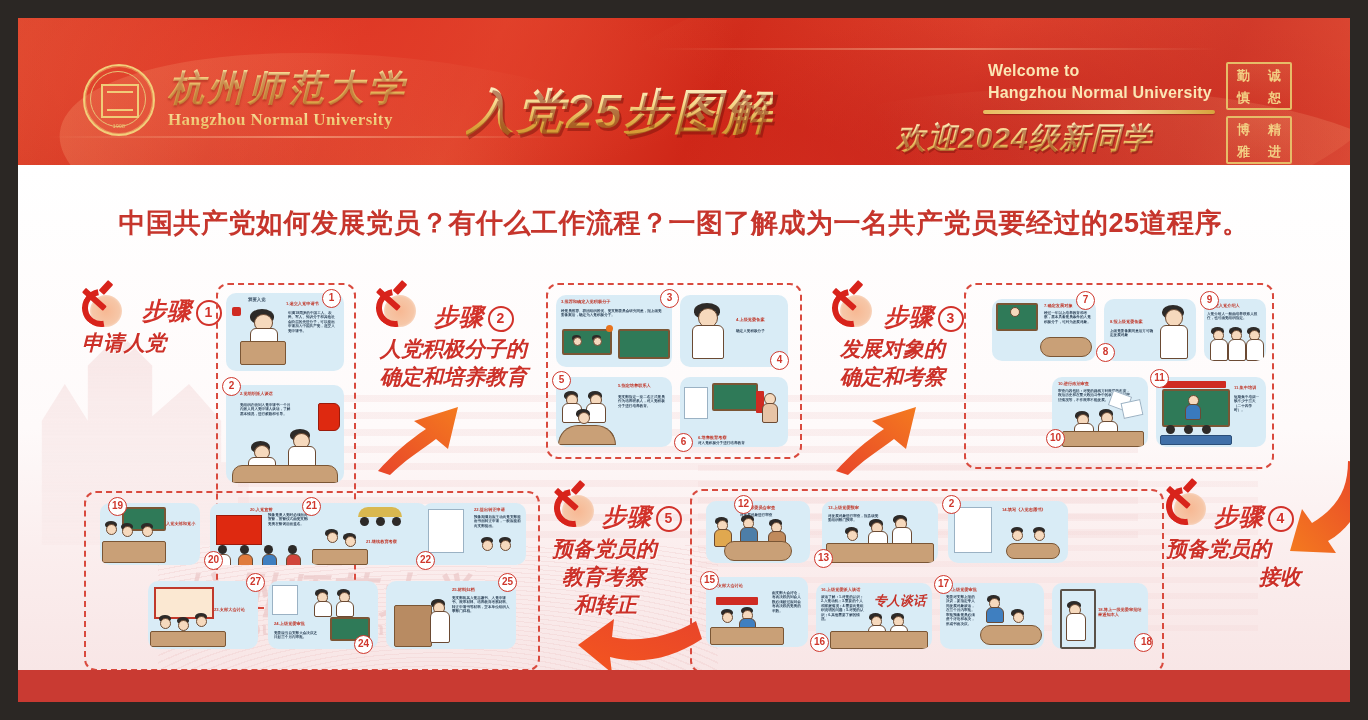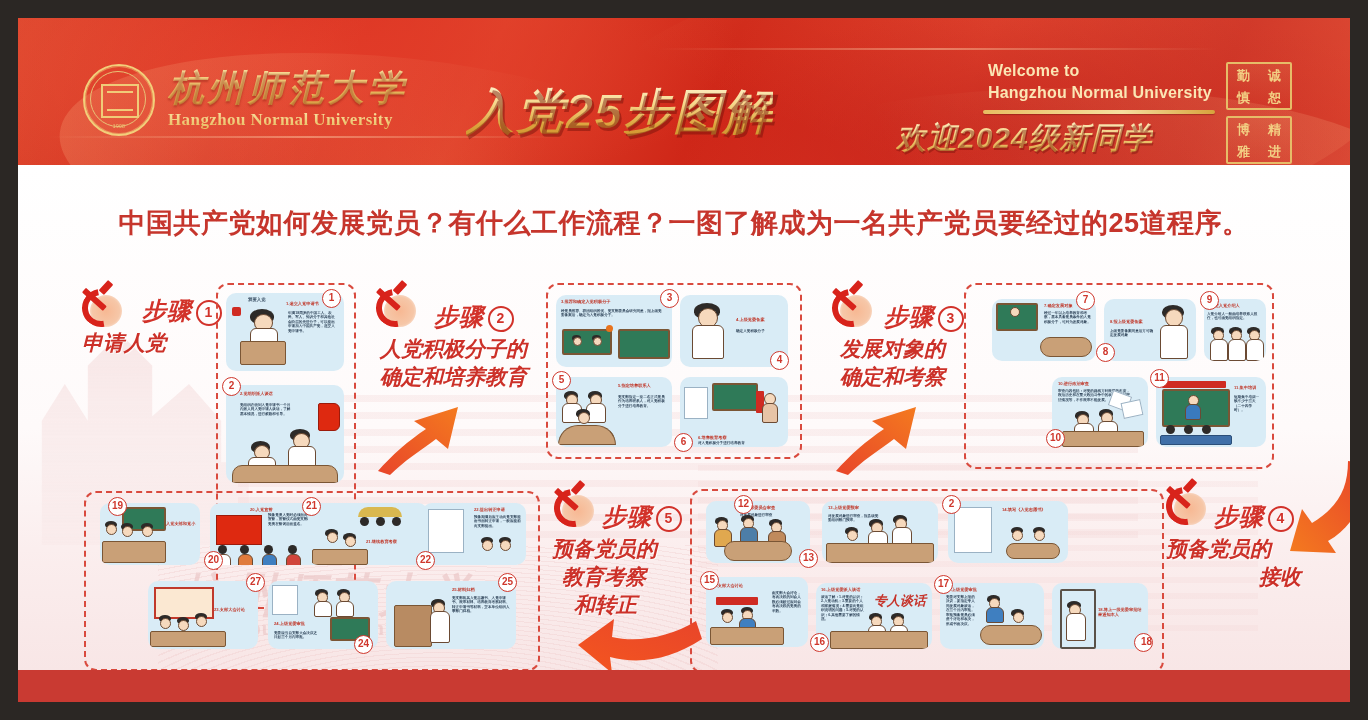--- a/index.html
+++ b/index.html
@@ -532,21 +532,21 @@
             <div class="hair" style="left:1px;top:0;width:14px;height:9px;"></div>
             <div class="head" style="left:3px;top:3px;width:10px;height:10px;"></div>
             <div class="body" style="left:0;top:12px;width:18px;height:18px;background:#fff;"></div>
           </div>
         <div class="fig" style="left:22px;top:26px;">
             <div class="hair" style="left:1px;top:0;width:13px;height:8px;"></div>
             <div class="head" style="left:3px;top:3px;width:9px;height:9px;"></div>
           </div>
         <div class="desk" style="left:4px;top:42px;width:106px;height:18px;"></div>
       </div>
-      <div class="badge" style="left:107px;top:58px;">13</div>
+      <div class="badge" style="left:122px;top:58px;">13</div>
 
       <div class="panel" style="left:256px;top:10px;width:120px;height:62px;">
         <div class="ptxt ptitle" style="left:54px;top:6px;width:62px;">14.填写《入党志愿书》</div>
         <div class="ptxt pbody" style="left:54px;top:14px;width:58px;"></div>
         <div class="paper" style="left:6px;top:6px;width:36px;height:44px;"></div>
         <div class="fig" style="left:62px;top:26px;">
             <div class="hair" style="left:1px;top:0;width:12px;height:7px;"></div>
             <div class="head" style="left:2px;top:3px;width:9px;height:9px;"></div>
           </div>
         <div class="fig" style="left:84px;top:26px;">

